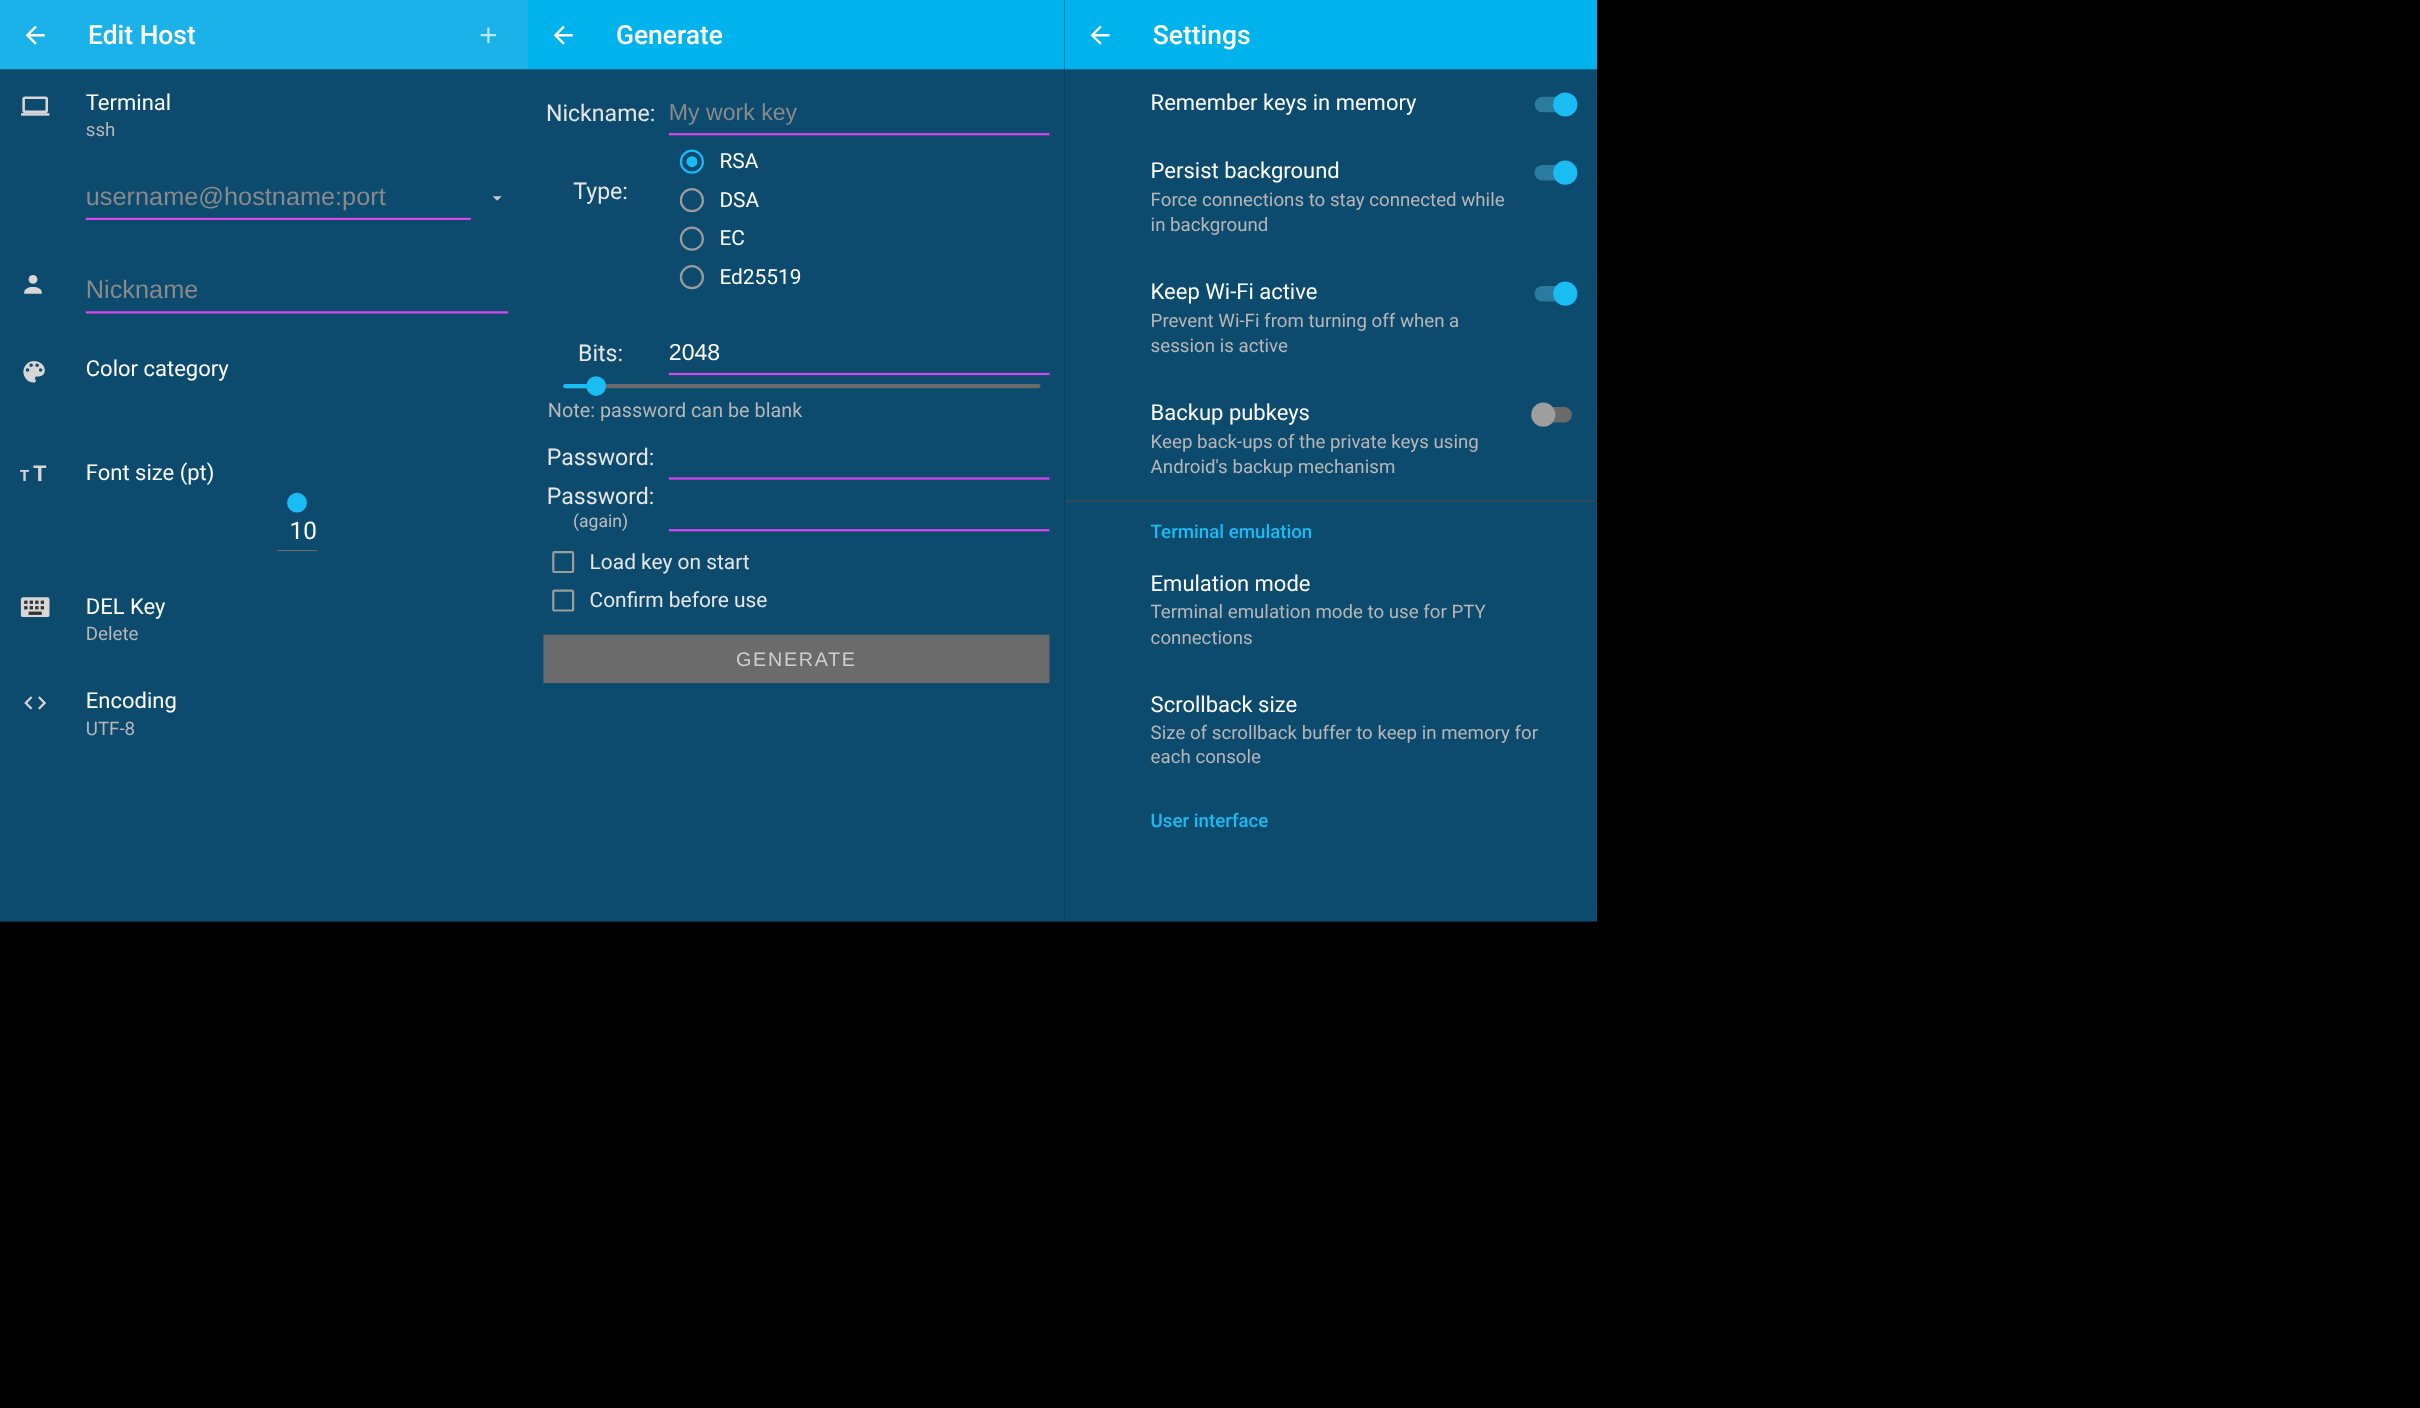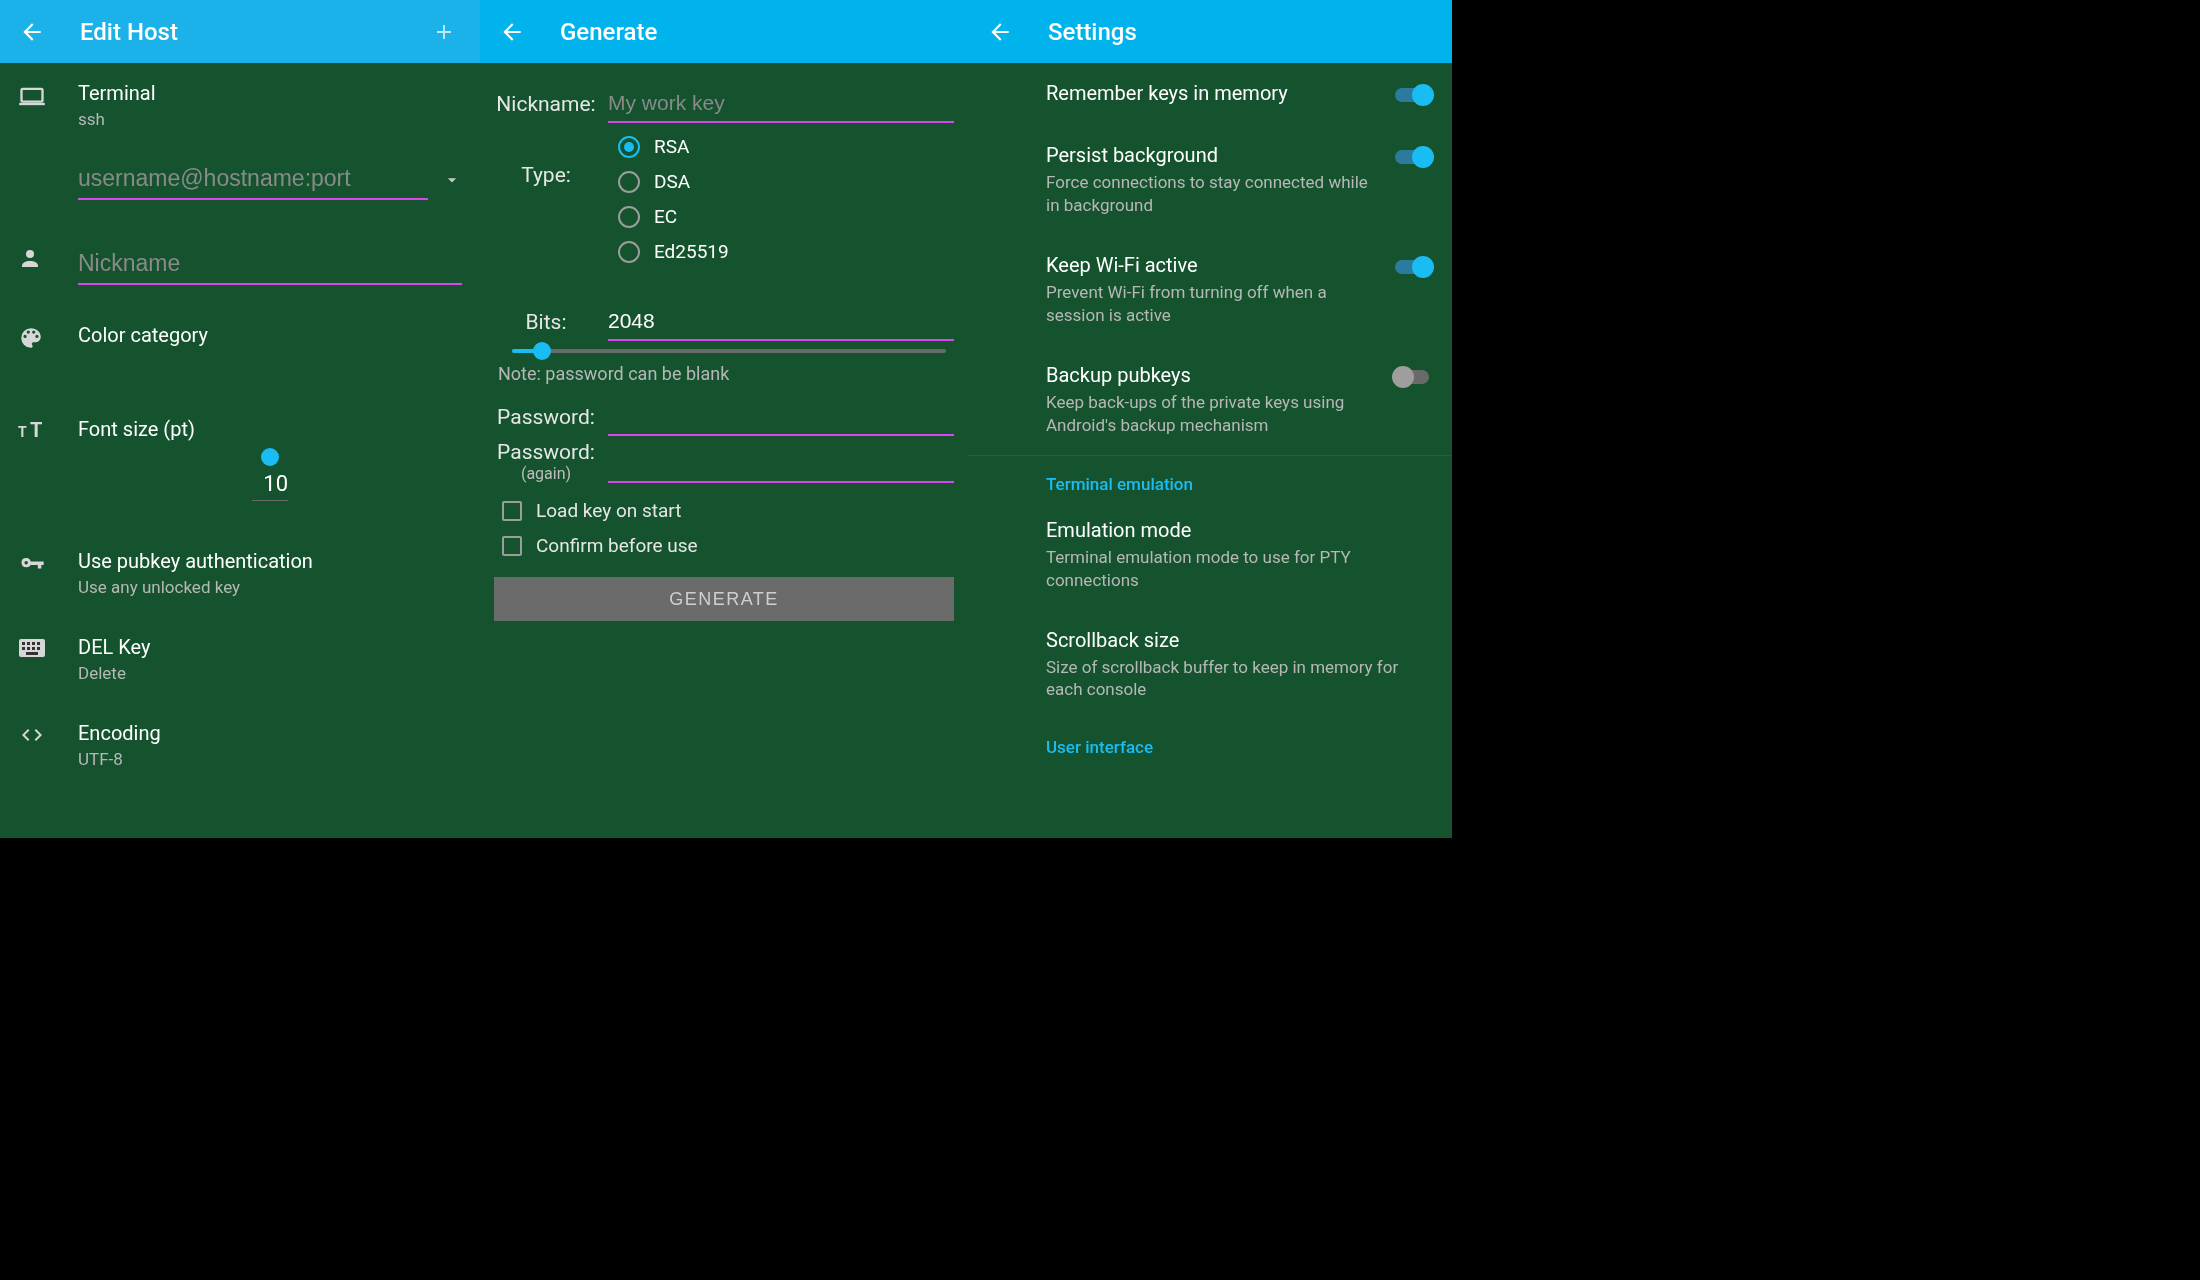--- a/index.html
+++ b/index.html
@@ -6,21 +6,21 @@
   body {
     font-family: Roboto, "Helvetica Neue", Arial, sans-serif;
     background: #000;
     color: #fff;
     width: 1452px;
     height: 838px;
     display: flex;
     overflow: hidden;
   }
   .pane {
-    background: #14532d;
+    background: #0c4a6e;
     position: relative;
     height: 100%;
     overflow: hidden;
   }
   .pane1 { width: 480px; }
   .pane2 { width: 488px; }
   .pane3 { width: 484px; }
   .gap { width: 0px; background: #000; }
 
   
@@ -304,31 +304,20 @@
       </div>
     </div>
     <div class="slider-row">
       <div class="slider-track">
         <div class="slider-fill" id="p1fill" style="width: 7%;"></div>
         <div class="slider-thumb" id="p1thumb" style="left: 7%;"></div>
       </div>
       <div class="slider-val">10</div>
     </div>
 
-    <div class="li-row" style="margin-top:30px">
-      <div class="li-icon">
-        <svg width="28" height="28" viewBox="0 0 24 24">
-            <path fill="#d7d7d7" d="M7 14a4 4 0 1 1 3.9-5H22v3h-2v3h-3v-3h-6.1A4 4 0 0 1 7 14zm0-2.5A1.5 1.5 0 1 0 7 8.5a1.5 1.5 0 0 0 0 3z"></path>
-          </svg>
-      </div>
-      <div class="li-body">
-        <div class="li-title">Use pubkey authentication</div>
-        <div class="li-sub">Use any unlocked key</div>
-      </div>
-    </div>
 
     <div class="li-row" style="margin-top:20px">
       <div class="li-icon">
         <svg width="28" height="22" viewBox="0 0 28 20">
             <rect x="1" y="1" width="26" height="18" rx="2" fill="#d7d7d7"></rect>
             <rect x="4" y="4" width="3" height="3" fill="#333"></rect>
             <rect x="9" y="4" width="3" height="3" fill="#333"></rect>
             <rect x="14" y="4" width="3" height="3" fill="#333"></rect>
             <rect x="19" y="4" width="3" height="3" fill="#333"></rect>
             <rect x="4" y="9" width="3" height="3" fill="#333"></rect>

